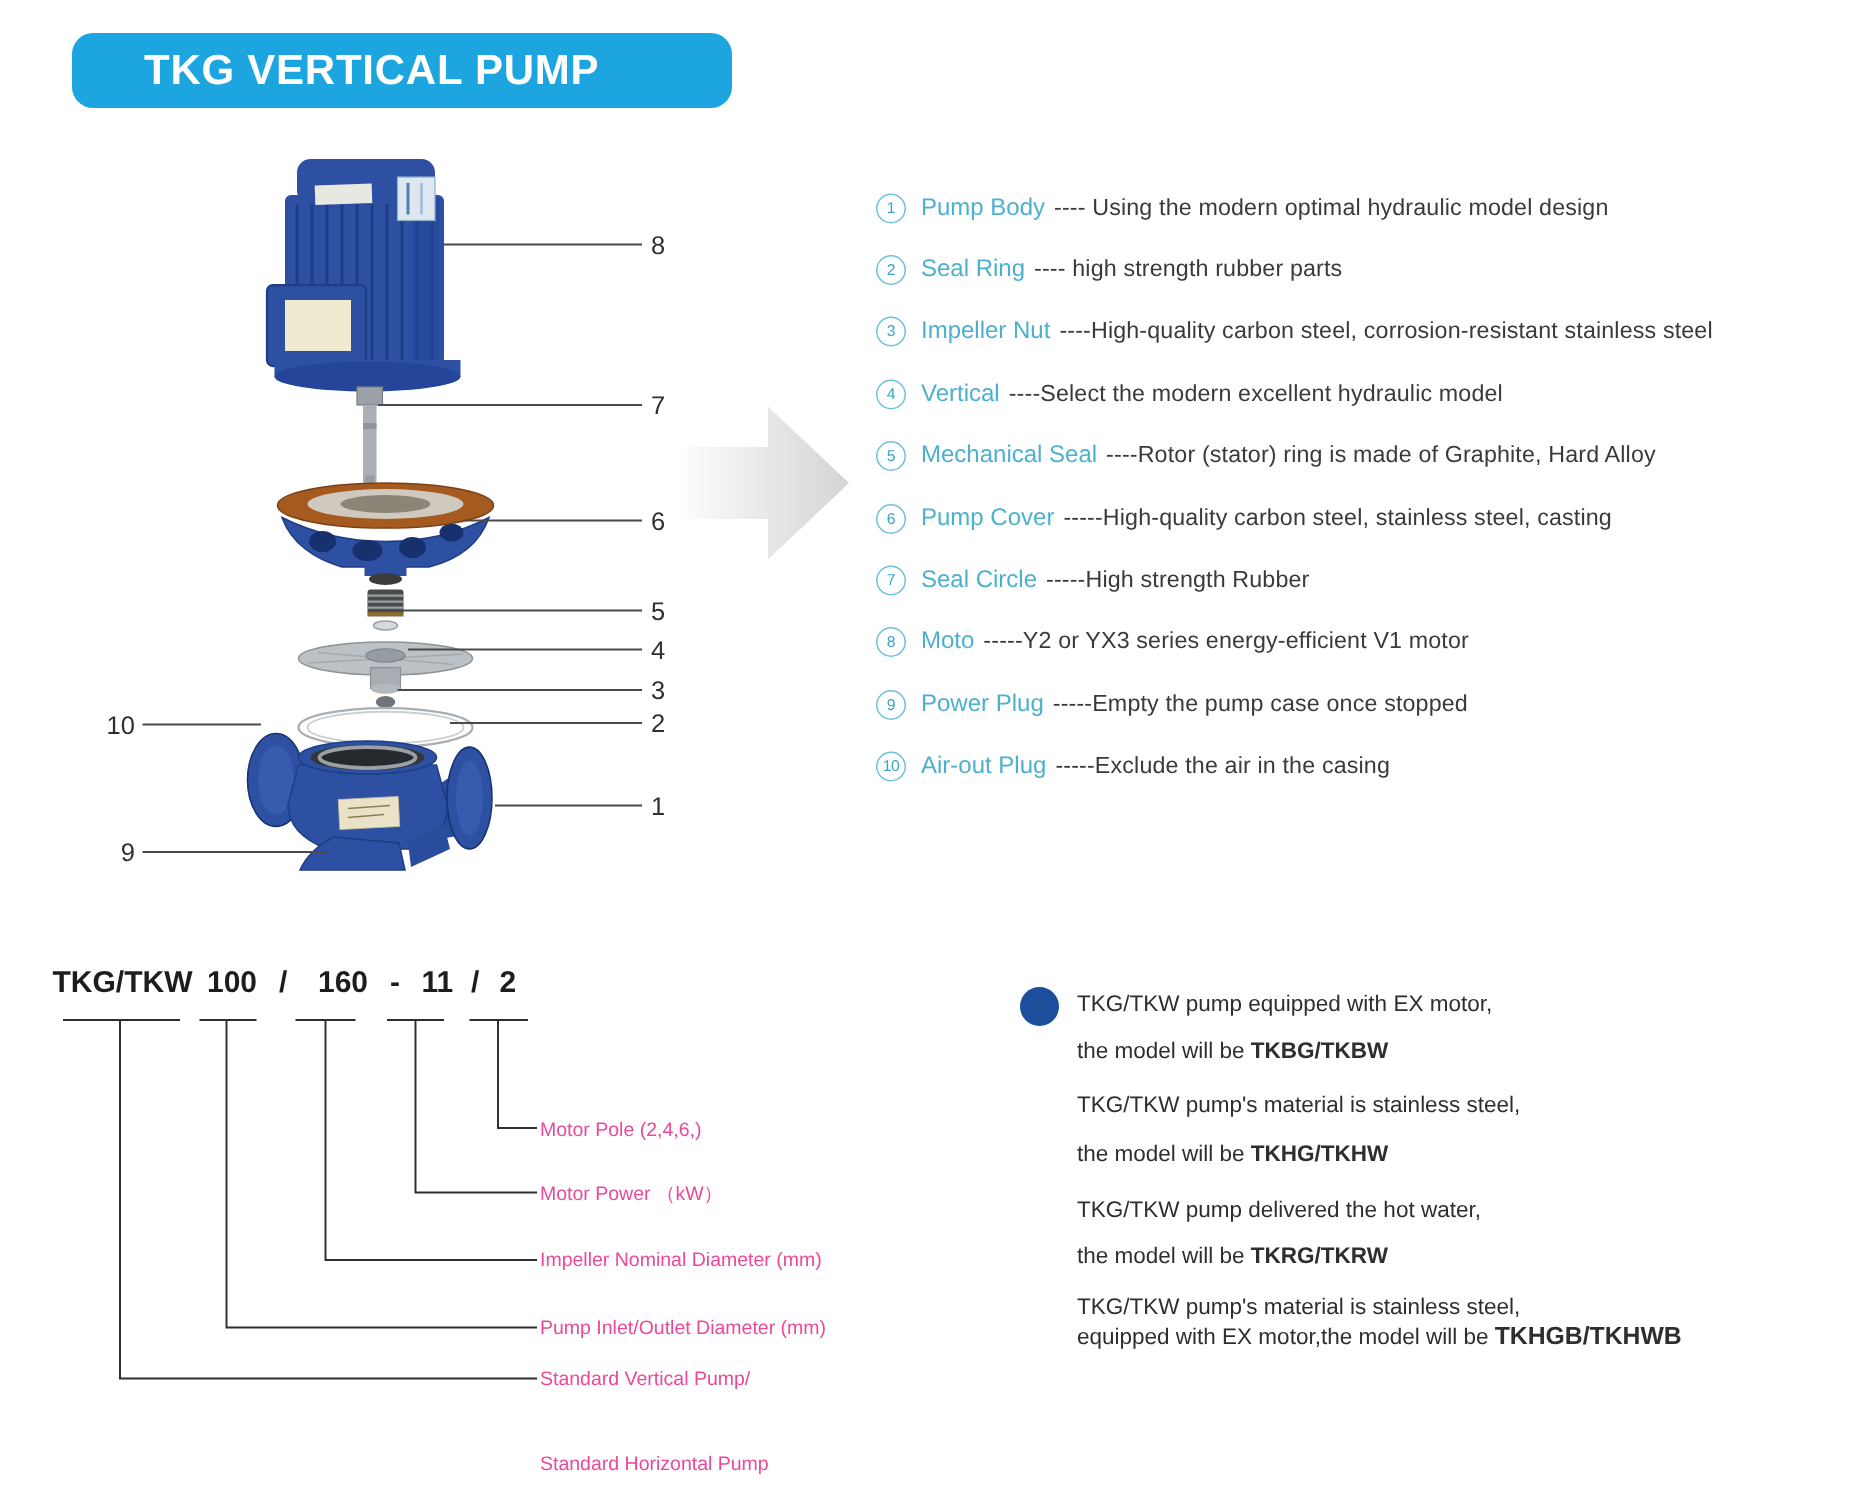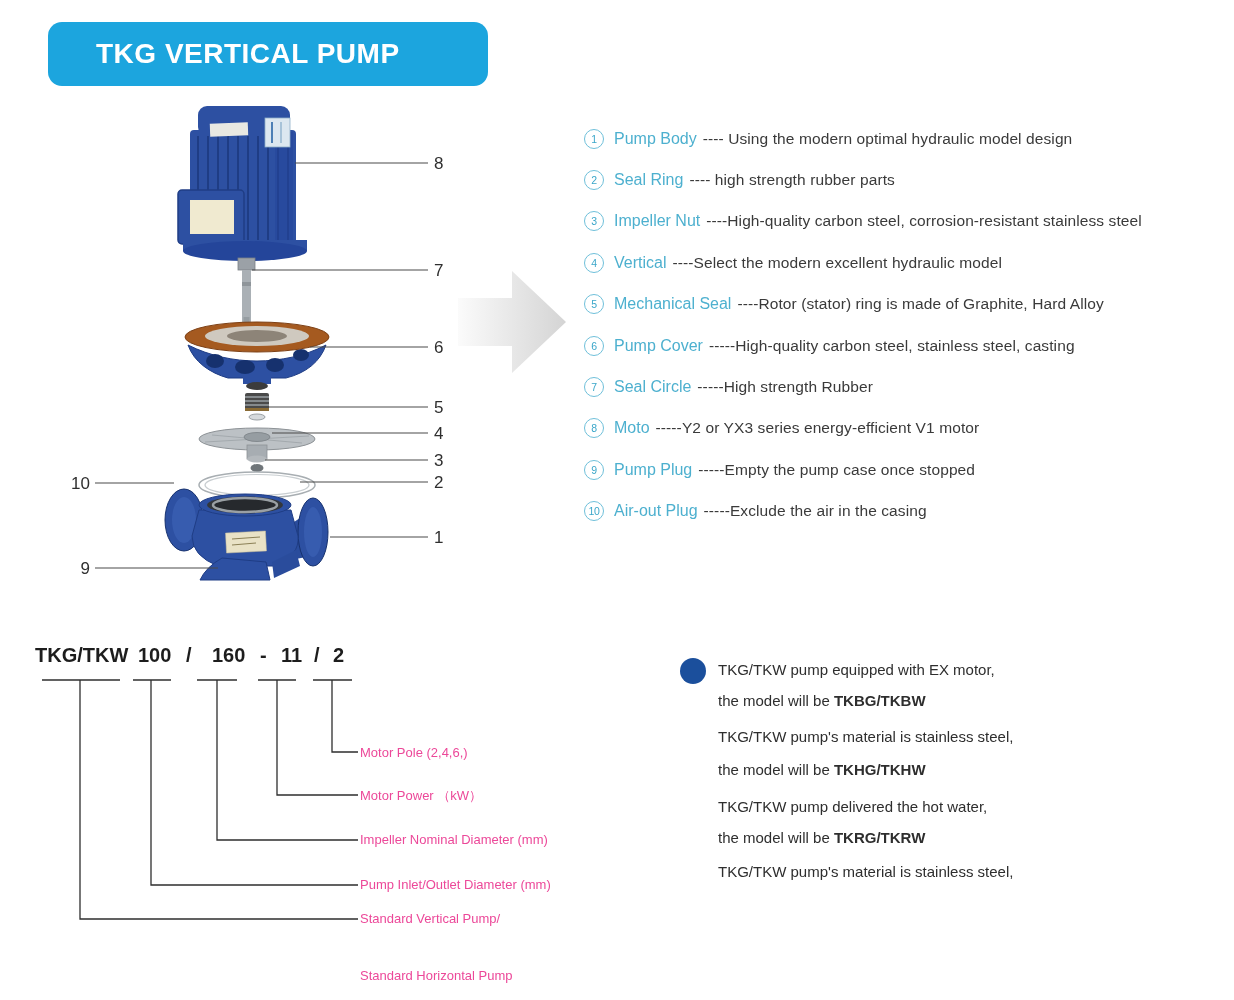--- a/index.html
+++ b/index.html
@@ -1,20 +1,20 @@
 <!DOCTYPE html>
 <html><head>
 <meta charset="utf-8">
 <style>
   html,body{margin:0;padding:0;background:#ffffff;}
   .page{position:relative;width:1234px;height:1000px;background:#ffffff;overflow:hidden;
         font-family:"Liberation Sans", sans-serif;}
 
   
-  .banner{position:absolute;left:48px;top:22px;width:440px;height:64px;background:#1CA5DE;
+  .banner{position:absolute;left:48px;top:22px;width:440px;height:50px;background:#1CA5DE;
           border-radius:14px;display:flex;align-items:center;}
   .banner-title{color:#ffffff;font-size:28px;font-weight:bold;letter-spacing:.5px;padding-left:48px;}
 
   
   .pump-svg{position:absolute;left:60px;top:90px;width:420px;height:520px;}
   .callout-line{stroke:#4a4a4a;stroke-width:1.2;}
   .callout-num{font-family:"Liberation Sans",sans-serif;font-size:17px;fill:#2f2f2f;}
 
   
   .arrow-svg{position:absolute;left:458px;top:268px;width:112px;height:110px;}
@@ -212,21 +212,21 @@
       <span class="part-name">Seal Circle</span>
       <span class="part-desc">-----High strength Rubber</span>
     </div>
     <div class="part-row">
       <span class="part-badge">8</span>
       <span class="part-name">Moto</span>
       <span class="part-desc">-----Y2 or YX3 series energy-efficient V1 motor</span>
     </div>
     <div class="part-row">
       <span class="part-badge">9</span>
-      <span class="part-name">Pump Plug</span>
+      <span class="part-name">Power Plug</span>
       <span class="part-desc">-----Empty the pump case once stopped</span>
     </div>
     <div class="part-row">
       <span class="part-badge">10</span>
       <span class="part-name">Air-out Plug</span>
       <span class="part-desc">-----Exclude the air in the casing</span>
     </div>
   </div>
 
   <span class="code-part" style="left:35px;">TKG/TKW</span>
@@ -275,14 +275,17 @@
   </div>
   <div class="note-line" style="top:798px;">
     <span>TKG/TKW pump delivered the hot water,</span><span class="note-model"></span>
   </div>
   <div class="note-line" style="top:829px;">
     <span>the model will be </span><span class="note-model">TKRG/TKRW</span>
   </div>
   <div class="note-line" style="top:863px;">
     <span>TKG/TKW pump's material is stainless steel,</span><span class="note-model"></span>
   </div>
+  <div class="note-line" style="top:882px;">
+    <span>equipped with EX motor,the model will be </span><span class="note-model big">TKHGB/TKHWB</span>
+  </div>
 
 </div>
 
 </body></html>

